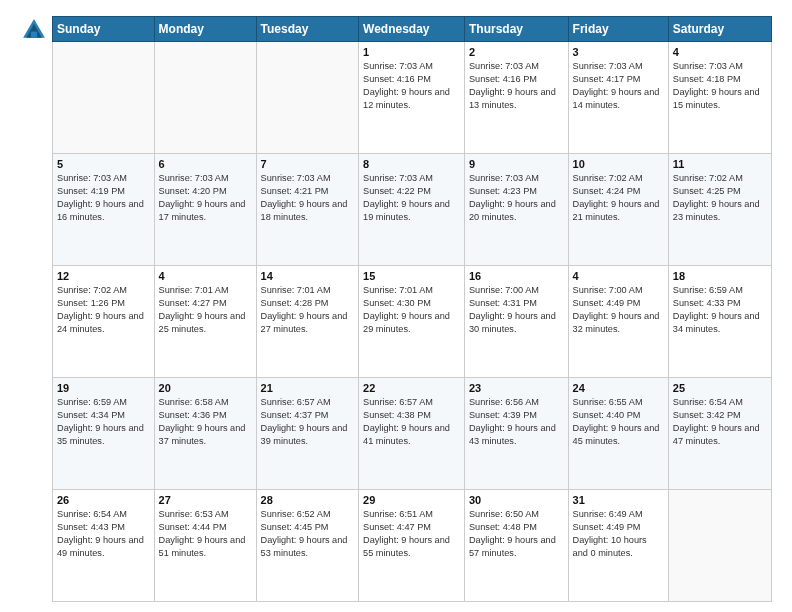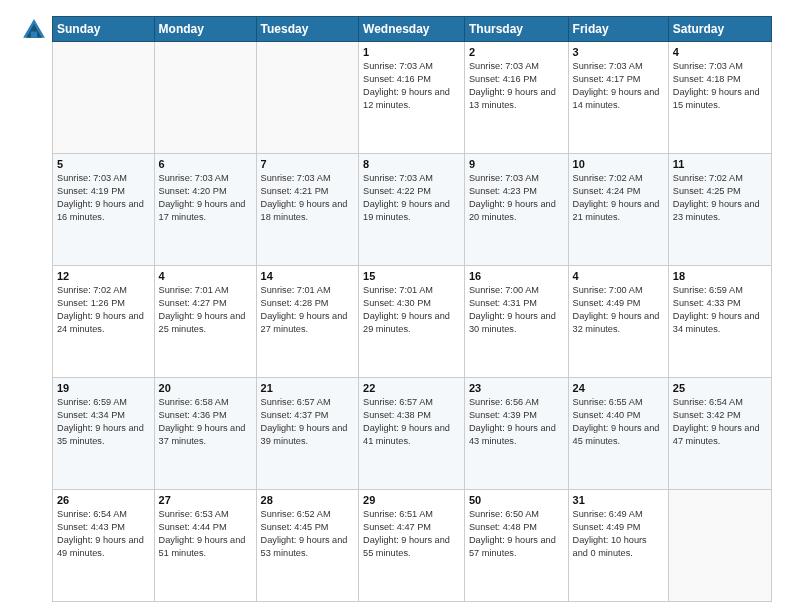--- a/index.html
+++ b/index.html
@@ -316,21 +316,21 @@
 Sunset: 4:45 PM
 Daylight: 9 hours and 53 minutes.</div>
           </td>
           <td>
             <div class="day-number">29</div>
             <div class="day-info">Sunrise: 6:51 AM
 Sunset: 4:47 PM
 Daylight: 9 hours and 55 minutes.</div>
           </td>
           <td>
-            <div class="day-number">50</div>
+            <div class="day-number">30</div>
             <div class="day-info">Sunrise: 6:50 AM
 Sunset: 4:48 PM
 Daylight: 9 hours and 57 minutes.</div>
           </td>
           <td>
             <div class="day-number">31</div>
             <div class="day-info">Sunrise: 6:49 AM
 Sunset: 4:49 PM
 Daylight: 10 hours and 0 minutes.</div>
           </td>

